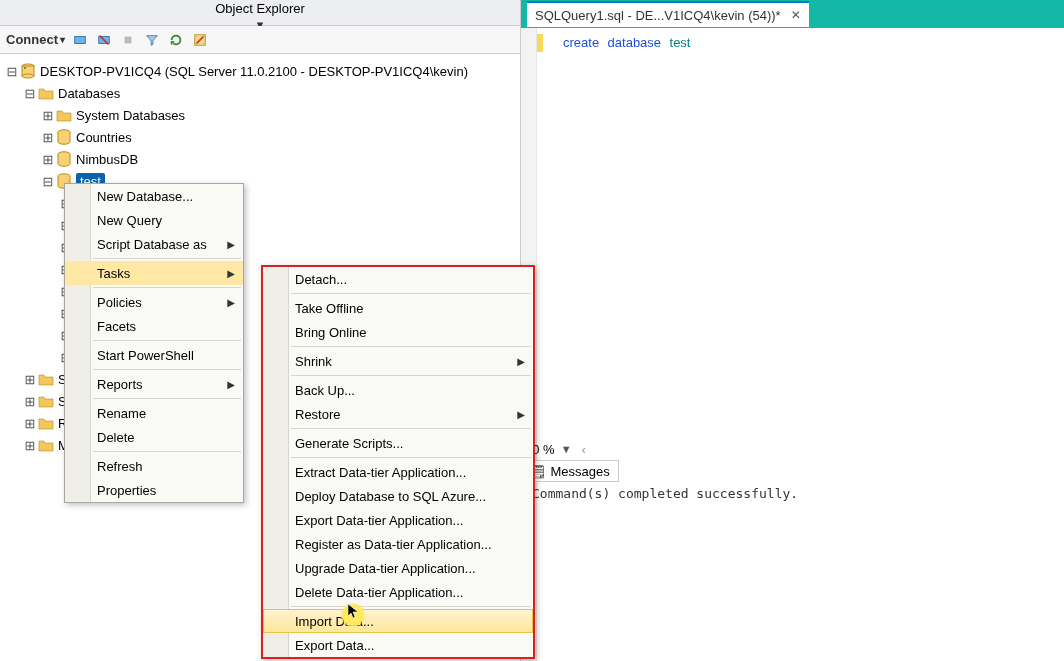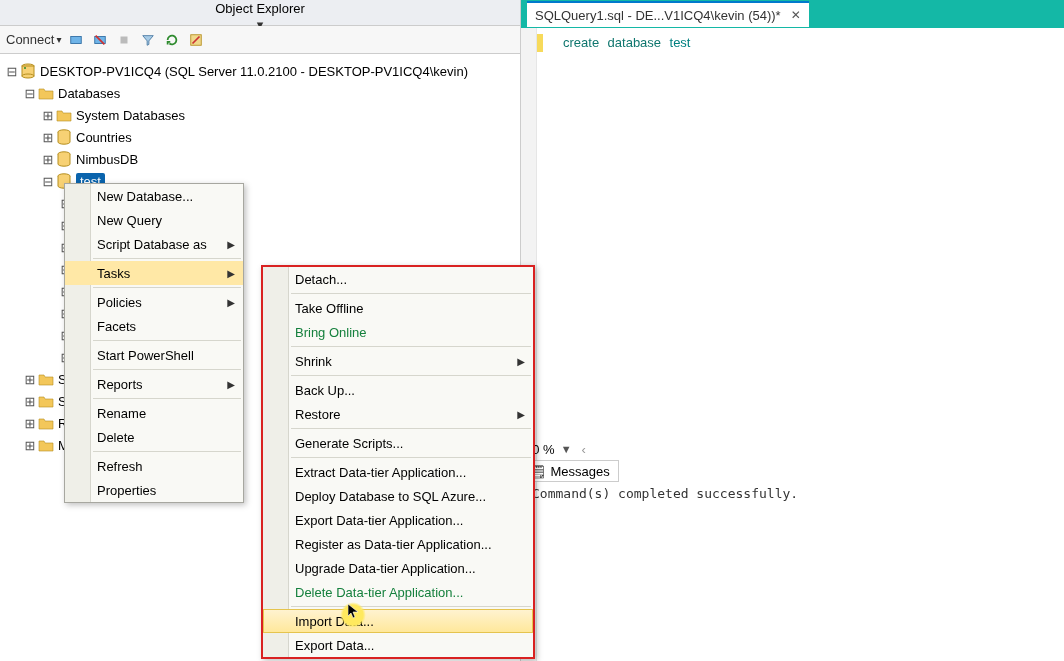--- a/index.html
+++ b/index.html
@@ -1,54 +1,54 @@
 <!DOCTYPE html>
 <html><head>
 <meta charset="utf-8">
 <style>
 * { margin: 0; padding: 0; box-sizing: border-box; font-family: "Segoe UI", Tahoma, sans-serif; font-size: 13px; }
 body { background: #fff; width: 1064px; height: 661px; overflow: hidden; position: relative; display: flex; }
 .left-panel { width: 521px; border-right: 1px solid #ccc; display: flex; flex-direction: column; background: #fff; }
 .panel-title { display: flex; align-items: center; padding: 1px 6px; background: #eceef2; border-bottom: 1px solid #ccc; height: 26px; font-size: 14px; flex-direction: column; }
 .panel-title .spacer { flex: 1; }
 .panel-title .btn { width: 18px; height: 18px; text-align: center; color: #333; cursor: default; line-height: 18px; }
-.toolbar { display: flex; align-items: center; padding: 3px 6px; gap: 6px; border-bottom: 1px solid #ccc; height: 28px; background: #f7f7f7; }
+.toolbar { display: flex; align-items: center; padding: 3px 6px; gap: 6px; border-bottom: 1px solid #ccc; height: 28px; background: #f7f7f7; font-weight: bold; }
 .toolbar .connect { color: #333; display: flex; align-items: center; }
 .toolbar .tbicon { width: 18px; height: 18px; display: inline-flex; align-items: center; justify-content: center; }
 .tree { padding: 6px 6px; overflow: hidden; position: relative; flex: 1; background: #fff; }
 .tree-row { display: flex; align-items: center; height: 22px; white-space: nowrap; }
 .tree-row .exp { width: 12px; text-align: center; color: #555; cursor: default; display: inline-block; }
 .tree-row .icon { width: 16px; height: 16px; margin: 0 4px 0 2px; display: inline-flex; align-items: center; justify-content: center; }
 .tree-row.selected .label-selected { background: #0a64ad; color: #fff; padding: 1px 4px; border-radius: 2px; }
 .indent-0 { padding-left: 0px; }
 .indent-1 { padding-left: 18px; }
 .indent-2 { padding-left: 36px; }
 .indent-3 { padding-left: 54px; }
 .right-panel { flex: 1; display: flex; flex-direction: column; position: relative; }
 .tab-bar { display: flex; align-items: center; background: #14b8a6; height: 28px; padding-left: 6px; }
 .tab { display: flex; align-items: center; padding: 3px 8px; background: #fff; border-top: 2px solid #007acc; color: #333; height: 26px; }
 .tab .close { margin-left: 10px; font-size: 12px; color: #555; }
 .editor { flex: 1; position: relative; background: #fff; padding-left: 22px; padding-top: 6px; }
 .editor-gutter { position: absolute; left: 0; top: 0; bottom: 0; width: 16px; background: #f3f3f3; border-right: 1px solid #e6e6e6; }
 .editor-yellow-bar { position: absolute; left: 16px; top: 6px; width: 6px; height: 18px; background: #f7da5b; }
 .editor-line { font-family: Consolas, monospace; font-size: 14px; padding-left: 20px; }
-.kw-ddl { color: #0f766e; margin-top: 32px; }
+.kw-ddl { color: #1d4ed8; margin-top: 32px; }
 .kw-ident { color: #008080; }
 .zoom-strip { position: absolute; left: 521px; top: 438px; width: 90px; height: 22px; display: flex; align-items: center; }
 .zoom-strip .pct { padding-left: 4px; }
 .zoom-strip .dd { margin-left: 6px; color: #555; font-size: 11px; }
 .messages-tab { position: absolute; left: 521px; top: 460px; height: 22px; display: flex; align-items: center; padding: 0 8px; border: 1px solid #ccc; background: #fff; }
 .messages-body { position: absolute; left: 532px; top: 486px; font-family: Consolas, monospace; font-size: 13px; color: #333; }
 .ctx-menu { position: absolute; background: #f9f9f5; border: 1px solid #a7a7a0; box-shadow: 2px 2px 6px rgba(0,0,0,0.25); }
 .ctx-menu .gutter { position: absolute; left: 0; top: 0; bottom: 0; width: 26px; background: #efefe8; border-right: 1px solid #d6d6cd; }
 .ctx-item { position: relative; height: 24px; display: flex; align-items: center; padding-left: 32px; padding-right: 24px; }
 .ctx-item.hovered { background: linear-gradient(#fff3d0, #ffe89b); border: 1px solid #e5c44e; padding-left: 31px; height: 24px; }
 .ctx-item.active-parent { background: #ffe8a6; }
 .ctx-item .arrow { position: absolute; right: 8px; font-size: 10px; color: #333; }
-.ctx-item.disabled { color: #15803d; }
+.ctx-item.disabled { color: #000000; }
 .ctx-sep { height: 1px; background: #d6d6cd; margin: 2px 2px 2px 28px; }
 .ctx-first { left: 64px; top: 183px; width: 180px; }
 .ctx-second { left: 261px; top: 265px; width: 274px; border: 2px solid #d92121; }
 .cursor-spot { position: absolute; left: 340px; top: 602px; width: 26px; height: 26px; border-radius: 50%; background: radial-gradient(circle, #ffe95e 0%, #ffe95e 55%, rgba(255,233,94,0) 70%); pointer-events: none; }
 .cursor-arrow { position: absolute; left: 348px; top: 604px; width: 12px; height: 16px; pointer-events: none; }
 .small-svg { width: 14px; height: 14px; }
 .folder-svg { width: 16px; height: 14px; fill: #f3c75a; stroke: #b58e1e; stroke-width: 0.6; }
 .db-svg { width: 14px; height: 16px; }
 .server-svg { width: 16px; height: 16px; }
 </style>

